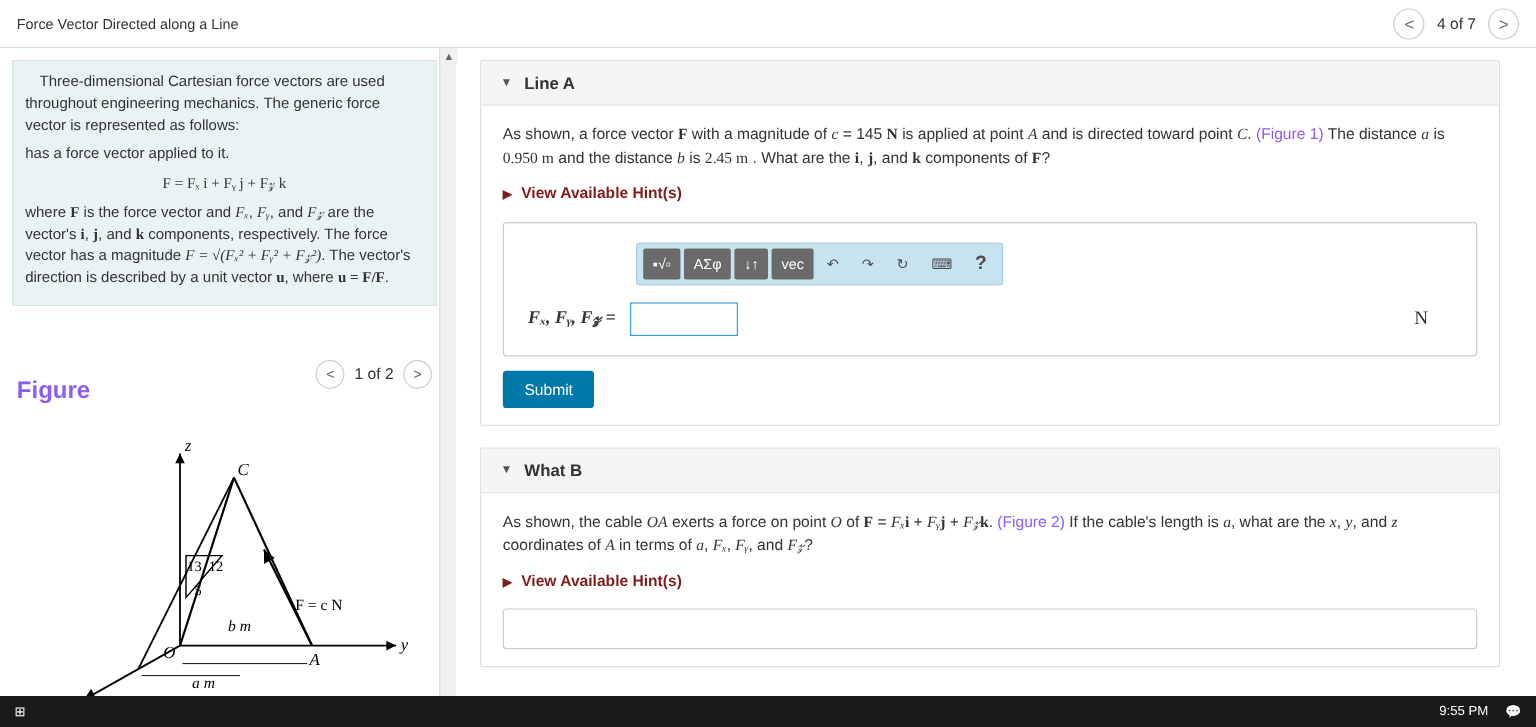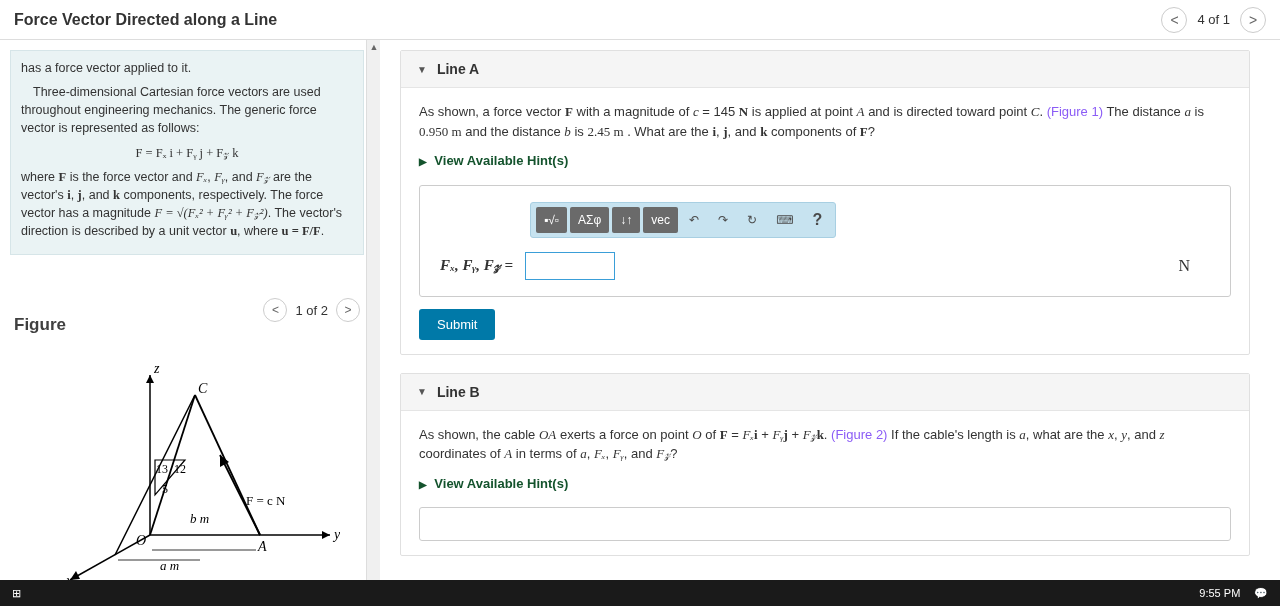--- a/index.html
+++ b/index.html
@@ -14,21 +14,21 @@
     position: relative;
   }
   .header {
     display: flex;
     align-items: center;
     justify-content: space-between;
     padding: 8px 14px;
     border-bottom: 1px solid #ddd;
     height: 40px;
   }
-  .header-title { font-size: 16px; font-weight: bold; color: #333; }
+  .header-title { font-size: 12px; font-weight: normal; color: #333; }
   .header-nav { display: flex; align-items: center; gap: 10px; }
   .nav-btn {
     width: 26px; height: 26px; border: 1px solid #ccc; border-radius: 50%;
     background: #fff; display: flex; align-items: center; justify-content: center;
     font-size: 14px; color: #666; cursor: pointer;
   }
   .nav-count { font-size: 13px; color: #333; }
   .main { display: flex; height: 540px; }
   .left-col {
     width: 380px; padding: 10px 16px 10px 10px;
@@ -39,21 +39,21 @@
     padding: 8px 10px; font-size: 12.5px; line-height: 1.45;
     color: #333;
   }
   .info-box p { margin-bottom: 6px; }
   .formula-center { text-align: center; font-family: 'Times New Roman', serif; font-weight: normal; }
   .serif { font-family: 'Times New Roman', serif; }
   .figure-header {
     display: flex; align-items: center; justify-content: space-between;
     margin-top: 30px; padding: 0 4px;
   }
-  .figure-title { font-size: 17px; font-weight: bold; color: #404040; margin-top: 30px; }
+  .figure-title { font-size: 20px; font-weight: bold; color: #8b5cf6; margin-top: 30px; }
   .figure-nav { display: flex; align-items: center; gap: 8px; }
   .figure-nav .nav-btn { width: 24px; height: 24px; font-size: 12px; }
   .figure-svg-wrap { padding: 20px 30px; }
   .right-col {
     flex: 1; padding: 10px 30px 10px 20px;
     overflow-y: auto; position: relative;
   }
   .part-box {
     border: 1px solid #e0e0e0; border-radius: 2px;
     margin-bottom: 18px; padding: 0;
@@ -61,21 +61,21 @@
   .part-header {
     background: #f5f5f5; padding: 10px 16px;
     display: flex; align-items: center; gap: 10px;
     border-bottom: 1px solid #e5e5e5;
   }
   .part-header .arrow { font-size: 10px; color: #555; }
   .part-title { font-weight: bold; font-size: 14px; }
   .part-body { padding: 14px 18px; font-size: 13px; line-height: 1.5; }
   .part-body p { margin-bottom: 10px; }
   .link { color: #8b5cf6; cursor: pointer; }
-  .hints { color: #14532d; font-weight: bold; font-size: 13px; margin: 8px 0 14px; cursor: pointer; }
+  .hints { color: #7f1d1d; font-weight: bold; font-size: 13px; margin: 8px 0 14px; cursor: pointer; }
   .hints .arrow { font-size: 10px; margin-right: 4px; }
   .answer-box {
     border: 1px solid #ccc; border-radius: 3px;
     padding: 16px 20px; margin-bottom: 12px;
   }
   .toolbar {
     background: #c7e3f0; border: 1px solid #a8cfe2;
     display: inline-flex; align-items: center; gap: 3px;
     padding: 4px 5px; border-radius: 3px; margin-bottom: 14px;
     margin-left: 90px;
@@ -119,35 +119,35 @@
   .taskbar .tb-left { margin-right: auto; display:flex; gap:14px; align-items:center;}
   .bold { font-weight: bold; }
 </style>
 </head>
 <body>
 
 <div class="header">
   <div class="header-title">Force Vector Directed along a Line</div>
   <div class="header-nav">
     <button class="nav-btn">&lt;</button>
-    <span class="nav-count">4 of 1</span>
+    <span class="nav-count">4 of 7</span>
     <button class="nav-btn">&gt;</button>
   </div>
 </div>
 
 <div class="main">
 
   <div class="left-col">
     <div class="scroll-indicator left-scroll">
       <div class="scroll-arrow">▲</div>
     </div>
 
     <div class="info-box">
+      <p style="text-indent:12px;">Three-dimensional Cartesian force vectors are used throughout engineering mechanics. The generic force vector is represented as follows:</p>
       <p>has a force vector applied to it.</p>
-      <p style="text-indent:12px;">Three-dimensional Cartesian force vectors are used throughout engineering mechanics. The generic force vector is represented as follows:</p>
       <p class="formula-center">F = Fₓ i + Fᵧ j + F𝓏 k</p>
       <p>
         <span>where </span><span class="serif bold">F</span><span> is the force vector and </span><span class="serif" style="font-style:italic">Fₓ</span>, <span class="serif" style="font-style:italic">Fᵧ</span><span>, and </span><span class="serif" style="font-style:italic">F𝓏</span><span> are the vector's </span><span class="serif bold">i</span>, <span class="serif bold">j</span><span>, and </span><span class="serif bold">k</span><span> components, respectively. The force vector has a magnitude </span><span class="serif" style="font-style:italic">F = √(Fₓ² + Fᵧ² + F𝓏²)</span><span>. The vector's direction is described by a unit vector </span><span class="serif bold">u</span><span>, where </span><span class="serif bold">u = F/F</span>.
       </p>
     </div>
 
     <div class="figure-header">
       <div class="figure-title">Figure</div>
       <div class="figure-nav">
         <button class="nav-btn">&lt;</button>
@@ -229,21 +229,21 @@
             <span class="answer-unit">N</span>
           </div>
         </div>
         <button class="submit-btn">Submit</button>
       </div>
     </div>
 
     <div class="part-box">
       <div class="part-header">
         <span class="arrow">▼</span>
-        <span class="part-title">Line B</span>
+        <span class="part-title">What B</span>
       </div>
       <div class="part-body">
         <p>
           <span>As shown, the cable </span><span class="serif" style="font-style:italic">OA</span><span> exerts a force on point </span><span class="serif" style="font-style:italic">O</span><span> of </span><span class="serif bold">F</span> = <span class="serif" style="font-style:italic">Fₓ</span><span class="serif bold">i</span> + <span class="serif" style="font-style:italic">Fᵧ</span><span class="serif bold">j</span> + <span class="serif" style="font-style:italic">F𝓏</span><span class="serif bold">k</span><span>. </span><span class="link">(Figure 2)</span><span> If the cable's length is </span><span class="serif" style="font-style:italic">a</span><span>, what are the </span><span class="serif" style="font-style:italic">x</span><span>, </span><span class="serif" style="font-style:italic">y</span><span>, and </span><span class="serif" style="font-style:italic">z</span><span> coordinates of </span><span class="serif" style="font-style:italic">A</span><span> in terms of </span><span class="serif" style="font-style:italic">a</span><span>, </span><span class="serif" style="font-style:italic">Fₓ</span><span>, </span><span class="serif" style="font-style:italic">Fᵧ</span><span>, and </span><span class="serif" style="font-style:italic">F𝓏</span><span>?</span>
         </p>
         <div class="hints">
           <span class="arrow">▶</span>
           <span>View Available Hint(s)</span>
         </div>
         <div class="answer-box" style="margin-bottom:0;">

